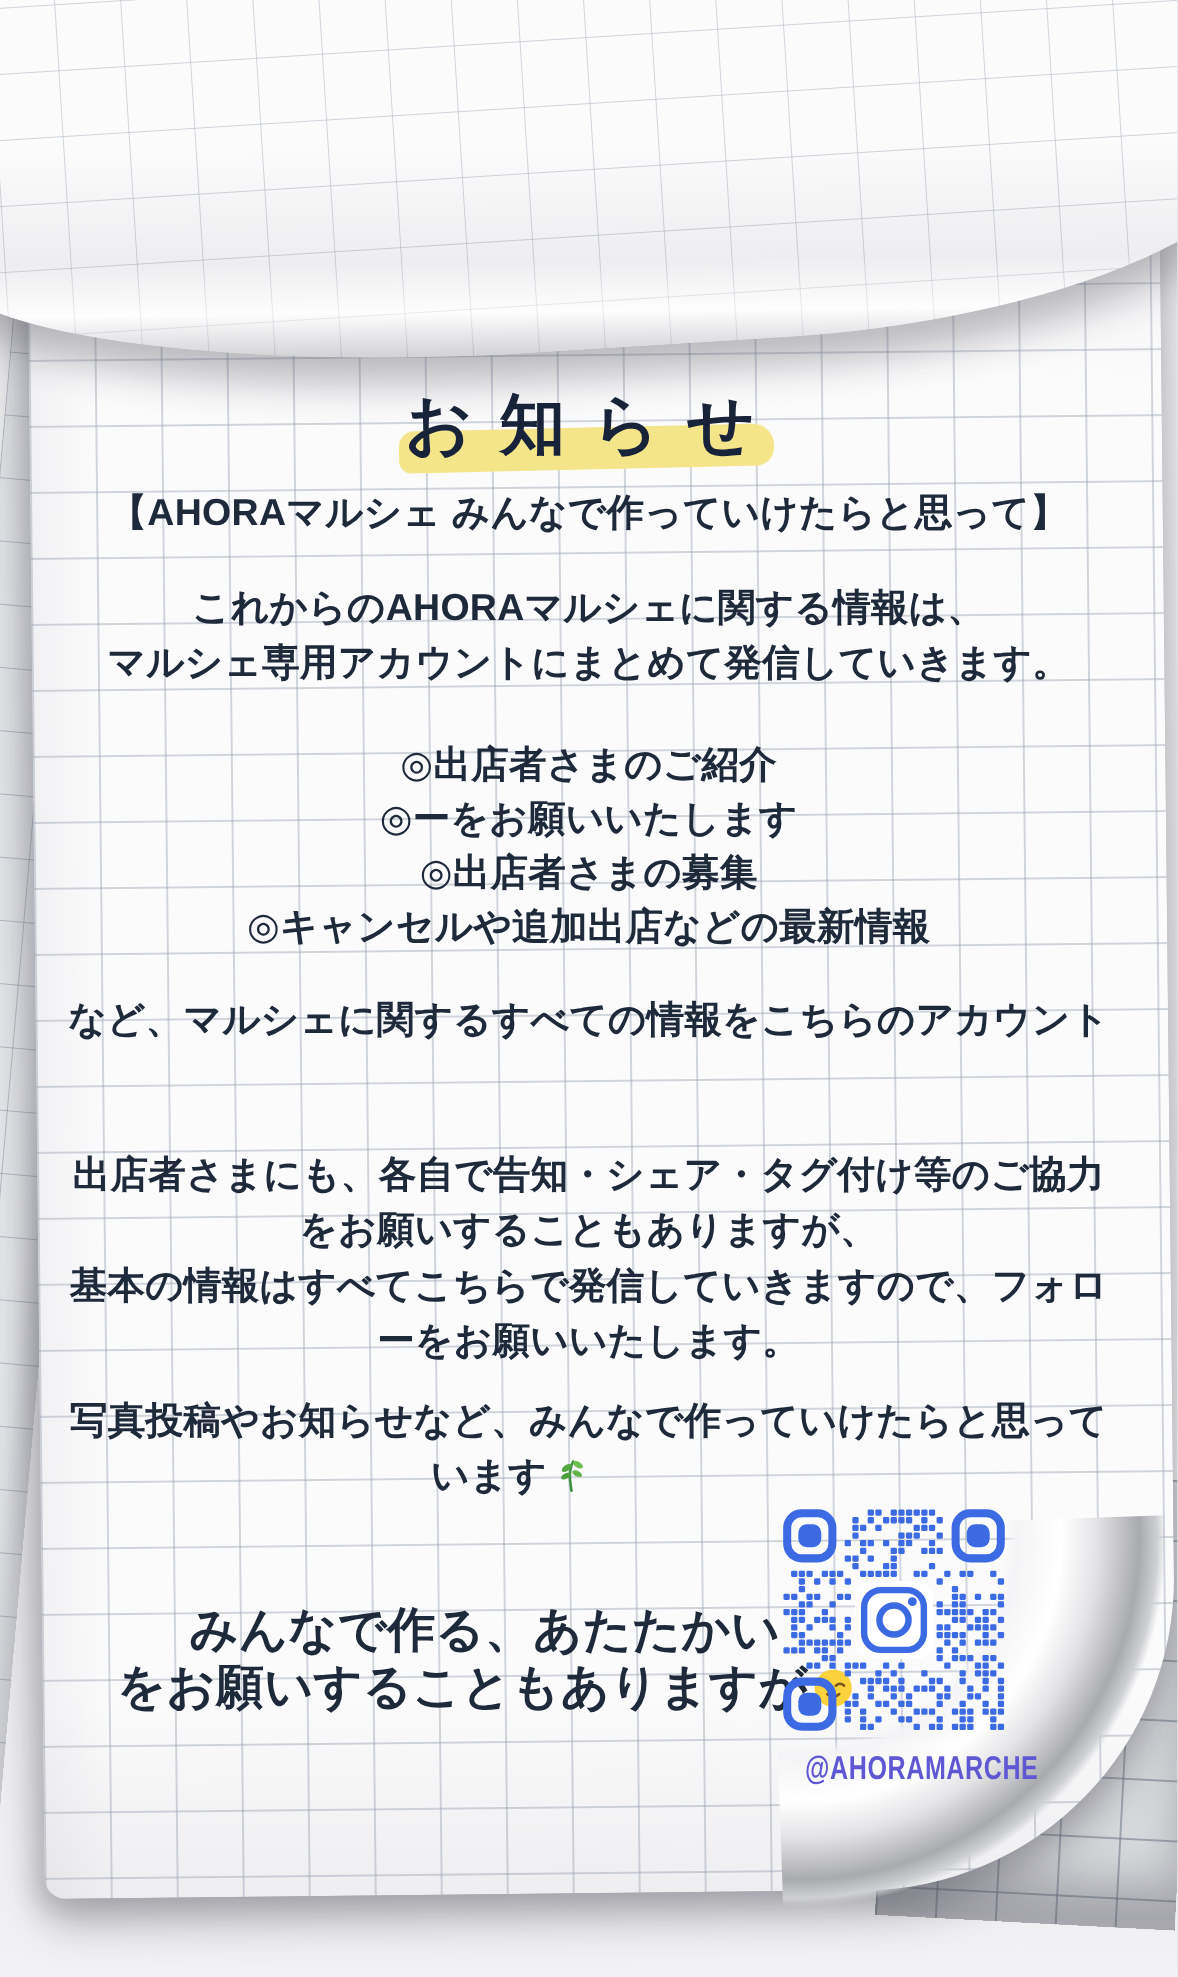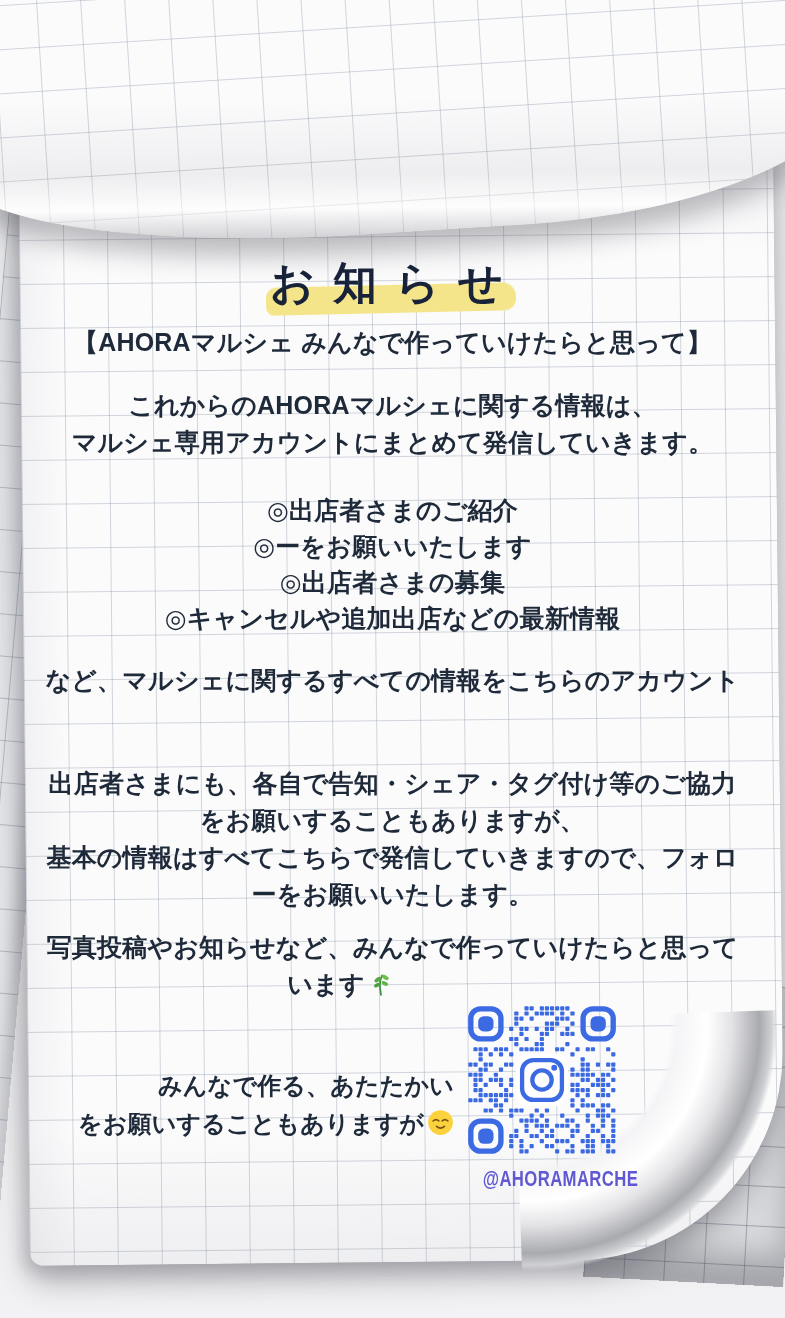--- a/index.html
+++ b/index.html
@@ -103,26 +103,26 @@
     position:absolute;left:36px;right:36px;text-align:center;
     font-weight:700;font-size:25px;line-height:37px;
     letter-spacing:.2px;
   }
   .para.heading{top:324px;}
   .para.intro{top:387px;}
   .para.topics{top:492px;line-height:36px;}
   .para.summary{top:662px;}
   .para.cooperation{top:765px;}
   .para.team{top:929px;}
-  .para.closing{top:1067px;left:78px;right:auto;text-align:right;font-size:24px;line-height:38px;}
+  .para.closing{top:1067px;left:78px;right:auto;text-align:center;font-size:32px;line-height:38px;}
   .line{white-space:nowrap;}
   .shift-left{transform:translateX(-52px);}
   .emoji{display:inline-block;vertical-align:-4px;margin-left:3px;}
   
-  .qr-block{position:absolute;left:464px;top:1006px;width:156px;text-align:center;}
+  .qr-block{position:absolute;left:518px;top:1006px;width:156px;text-align:center;}
   .qr{width:148px;height:148px;margin:0 auto;}
   .handle{
     margin-top:12px;
     font-weight:700;font-size:22px;letter-spacing:.5px;
     color:var(--color-handle);
     transform:scaleX(.76);transform-origin:center;
     white-space:nowrap;
   }
 </style>
 </head>

